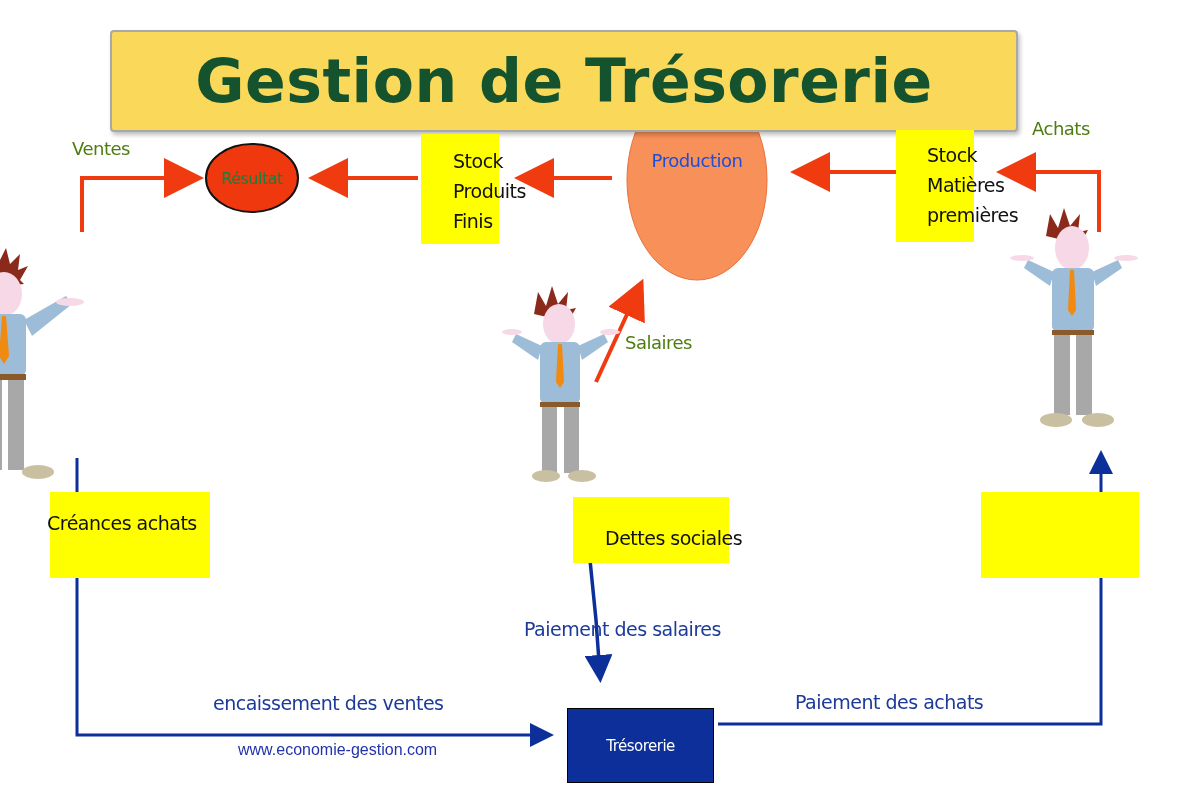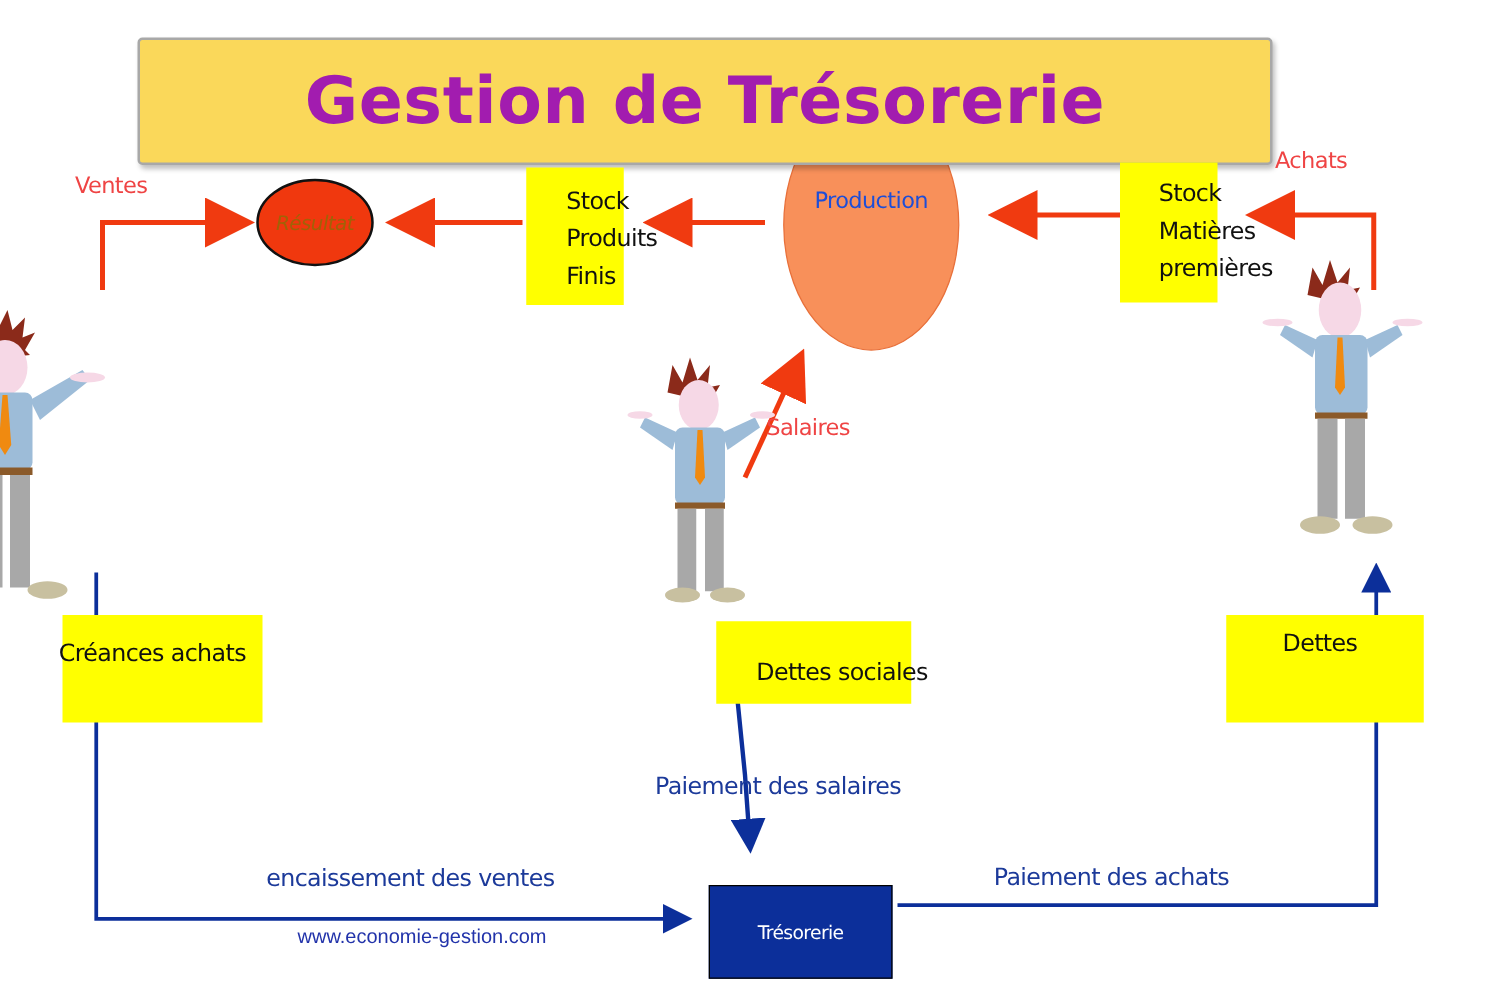--- a/index.html
+++ b/index.html
@@ -11,51 +11,51 @@
     .abs { position: absolute; }
     #diagram-svg { position: absolute; left: 0; top: 0; }
     .title-banner {
       left: 110px; top: 30px; width: 904px; height: 98px;
       background: #fad85a; border: 2px solid #a8a8a8; border-radius: 4px;
       box-shadow: 2px 3px 4px rgba(0,0,0,0.25);
       display: flex; align-items: center; justify-content: center;
     }
     .title-text {
       font-family: "DejaVu Sans", sans-serif; font-weight: bold;
-      font-size: 52px; color: #a21caf; letter-spacing: 0.5px;
+      font-size: 60px; color: #14532d; letter-spacing: 0.5px;
     }
     .yellow-box { background: #ffff00; }
     .box-text {
       font-family: "DejaVu Sans", sans-serif; font-size: 19px; color: #111;
       line-height: 30px; letter-spacing: -0.5px; margin-left: 29px;
     }
     .red-label {
-      font-family: "DejaVu Sans", sans-serif; font-size: 18px; color: #ef4444;
-      letter-spacing: -0.5px;
+      font-family: "DejaVu Sans", sans-serif; font-size: 18px; color: #4d7c0f;
+      letter-spacing: -0.5px;
+      padding-left: 12px;
     }
     .blue-label {
       font-family: "DejaVu Sans", sans-serif; font-size: 19px; color: #1c3a9a;
       letter-spacing: -0.5px;
     }
     .url-label {
       font-family: "Liberation Sans", sans-serif; font-size: 16px; color: #2233aa;
     }
     .tresorerie-box {
       left: 567px; top: 708px; width: 145px; height: 73px;
       background: #0c2f9a; border: 1px solid #000;
       display: flex; align-items: center; justify-content: center;
     }
     .tresorerie-text {
       font-family: "DejaVu Sans", sans-serif; font-size: 15px; color: #ffffff;
       letter-spacing: -0.5px;
     }
     .resultat-text {
-      font-family: "DejaVu Sans", sans-serif; font-size: 16px; color: #a16207;
-      letter-spacing: -0.5px;
-      font-style: italic;
+      font-family: "DejaVu Sans", sans-serif; font-size: 16px; color: #15803d;
+      letter-spacing: -0.5px;
     }
     .production-text {
       font-family: "DejaVu Sans", sans-serif; font-size: 18px; color: #1d4ed8;
       letter-spacing: -0.5px;
     }
   </style>
 </head>
 <body>
 
 <svg id="diagram-svg" width="1200" height="800" viewBox="0 0 1200 800">
@@ -180,21 +180,20 @@
 <div class="abs yellow-box" style="left:50px; top:492px; width:160px; height:86px;">
   <div class="box-text" style="padding:16px 0 0 0; margin-left:-3px; white-space:nowrap;">Créances achats</div>
 </div>
 
 <div class="abs yellow-box" style="left:573px; top:497px; width:156px; height:66px;">
   <div class="box-text" style="padding:26px 0 0 3px; white-space:nowrap;">Dettes sociales</div>
 </div>
 
 <div class="abs yellow-box" style="left:981px; top:492px; width:158px; height:86px;">
   <div class="box-text" style="padding:8px 0 0 16px; white-space:nowrap;">
-    <div>Dettes</div>
   </div>
 </div>
 
 <span class="abs blue-label" style="left:524px; top:618px;">Paiement des salaires</span>
 <span class="abs blue-label" style="left:213px; top:692px;">encaissement des ventes</span>
 <span class="abs blue-label" style="left:795px; top:691px;">Paiement des achats</span>
 
 <span class="abs url-label" style="left:238px; top:741px;">www.economie-gestion.com</span>
 
 <div class="abs tresorerie-box">

